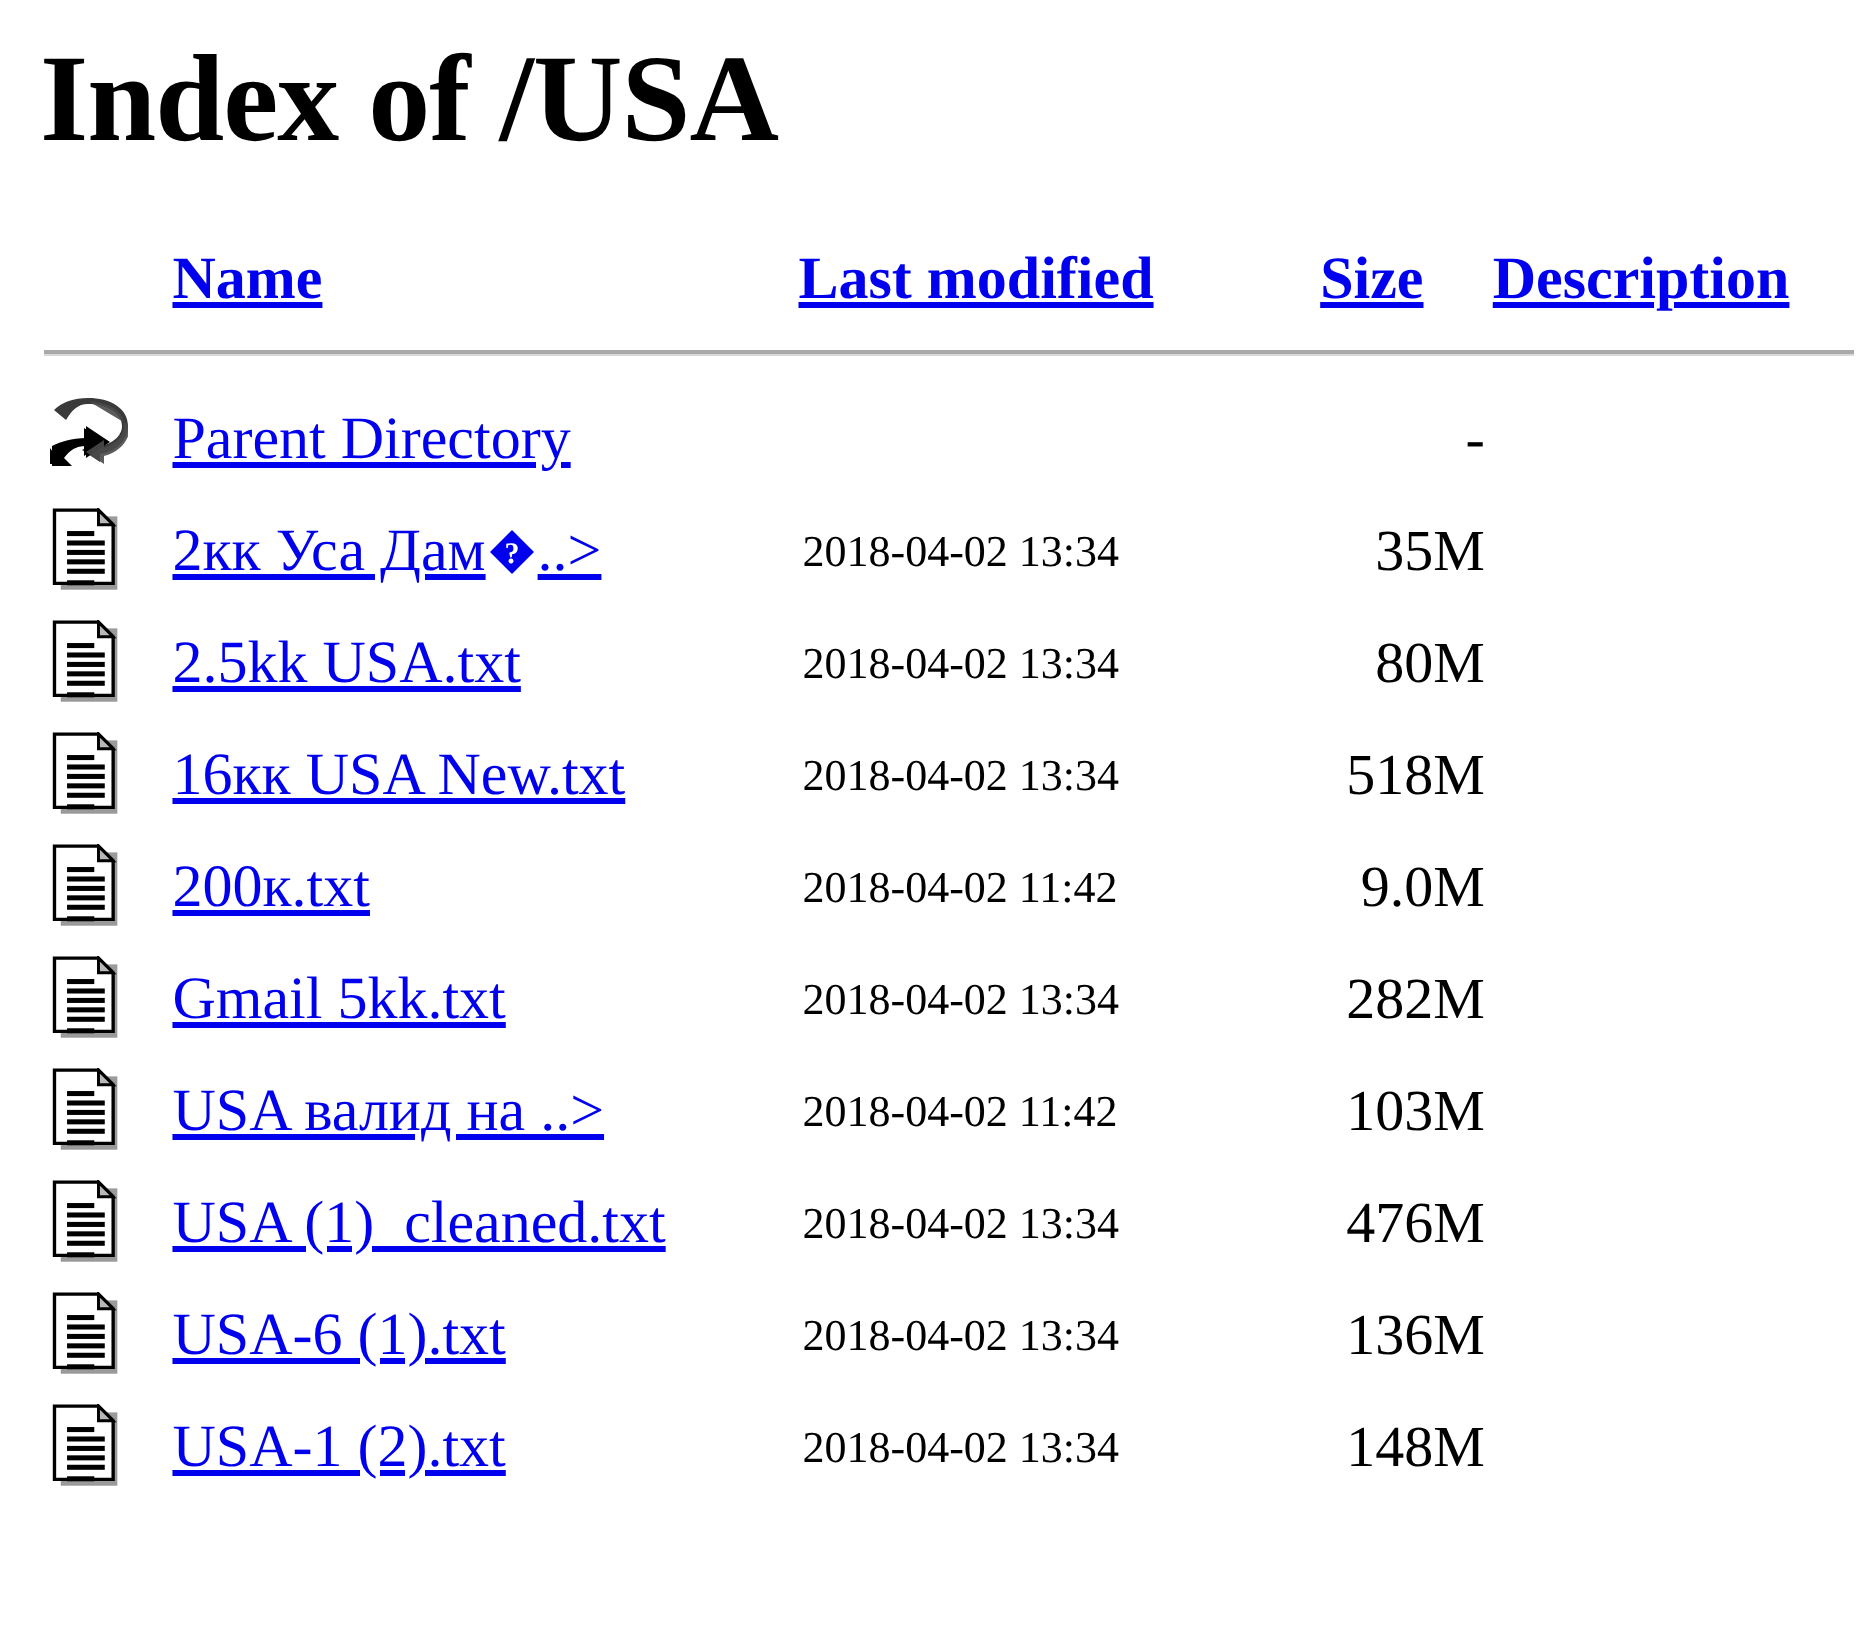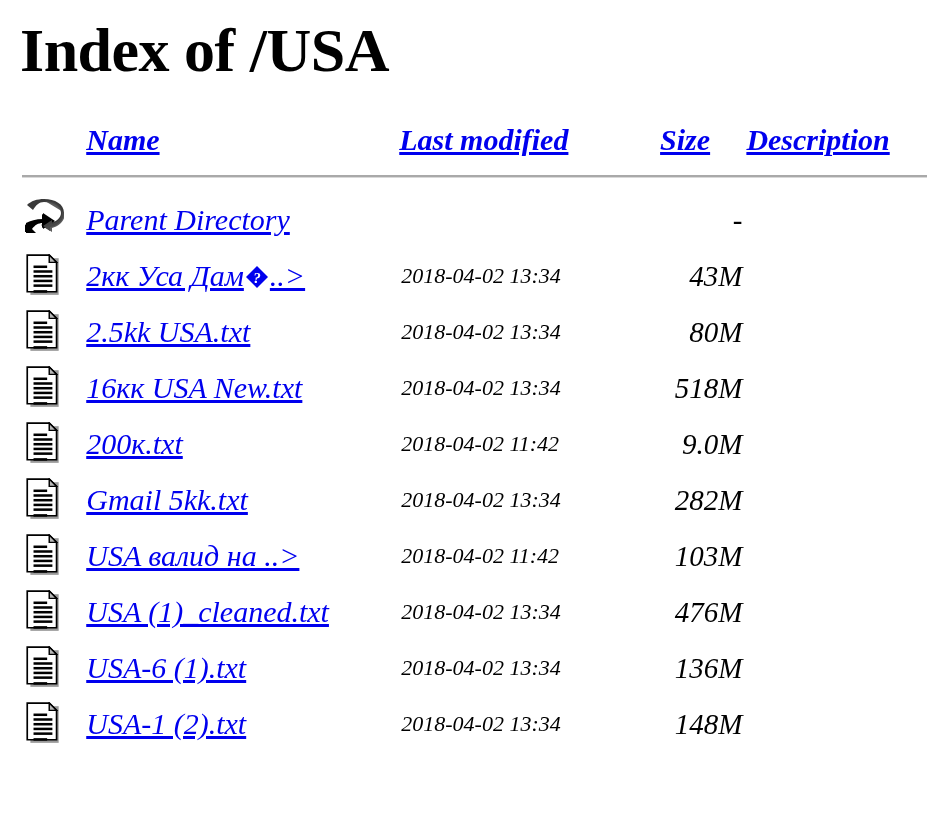--- a/index.html
+++ b/index.html
@@ -45,21 +45,20 @@
     line-height: 1.0;
   }
 
   .index-table td, .index-table th {
     padding: 0;
     margin: 0;
     vertical-align: middle;
     white-space: nowrap;
     font-weight: normal;
     text-align: left;
-    font-style: italic;
   }
 
   
   .col-icon   { width: 62px; }
   .col-name   { width: 312px; }
   .col-date   { width: 260px; }
   .col-size   { width: 86px;  text-align: right; }
   .col-desc   { width: 180px; }
 
   
@@ -210,21 +209,21 @@
                 <rect x="7" y="20" width="18" height="2.4" fill="#000000"></rect>
                 <rect x="7" y="24.5" width="18" height="2.4" fill="#000000"></rect>
                 <rect x="7" y="29" width="18" height="2.4" fill="#000000"></rect>
                 <rect x="7" y="34.5" width="13" height="2.4" fill="#000000"></rect>
               </svg></span></td>
           <td class="cell-name"><span class="file-link"><span>2кк Уса Дам</span><span class="repl-char"><svg width="24" height="24" viewBox="0 0 24 24" xmlns="http://www.w3.org/2000/svg">
                   <path d="M12 1 L23 12 L12 23 L1 12 Z" fill="#0000ee"></path>
                   <text x="12" y="17.5" font-family="Liberation Serif, serif" font-size="15" font-weight="bold" fill="#ffffff" text-anchor="middle">?</text>
                 </svg></span><span>..&gt;</span></span></td>
           <td class="cell-date">2018-04-02 13:34</td>
-          <td class="cell-size">43M</td>
+          <td class="cell-size">35M</td>
           <td class="cell-desc"></td>
         </tr>
         <tr class="file-row">
           <td class="cell-icon"><span class="icon-wrap"><svg width="40" height="44" viewBox="0 0 34 42" xmlns="http://www.w3.org/2000/svg">
                 <rect x="4" y="4" width="27" height="35" fill="#9a9a9a"></rect>
                 <path d="M1 1 L22 1 L29 8 L29 36 L1 36 Z" fill="#ffffff" stroke="#000000" stroke-width="1.6" stroke-linejoin="miter"></path>
                 <path d="M22 1 L29 8 L22 8 Z" fill="#b8b8b8" stroke="#000000" stroke-width="1.4" stroke-linejoin="miter"></path>
                 <rect x="7" y="11" width="13" height="2.4" fill="#000000"></rect>
                 <rect x="7" y="15.5" width="18" height="2.4" fill="#000000"></rect>
                 <rect x="7" y="20" width="18" height="2.4" fill="#000000"></rect>

